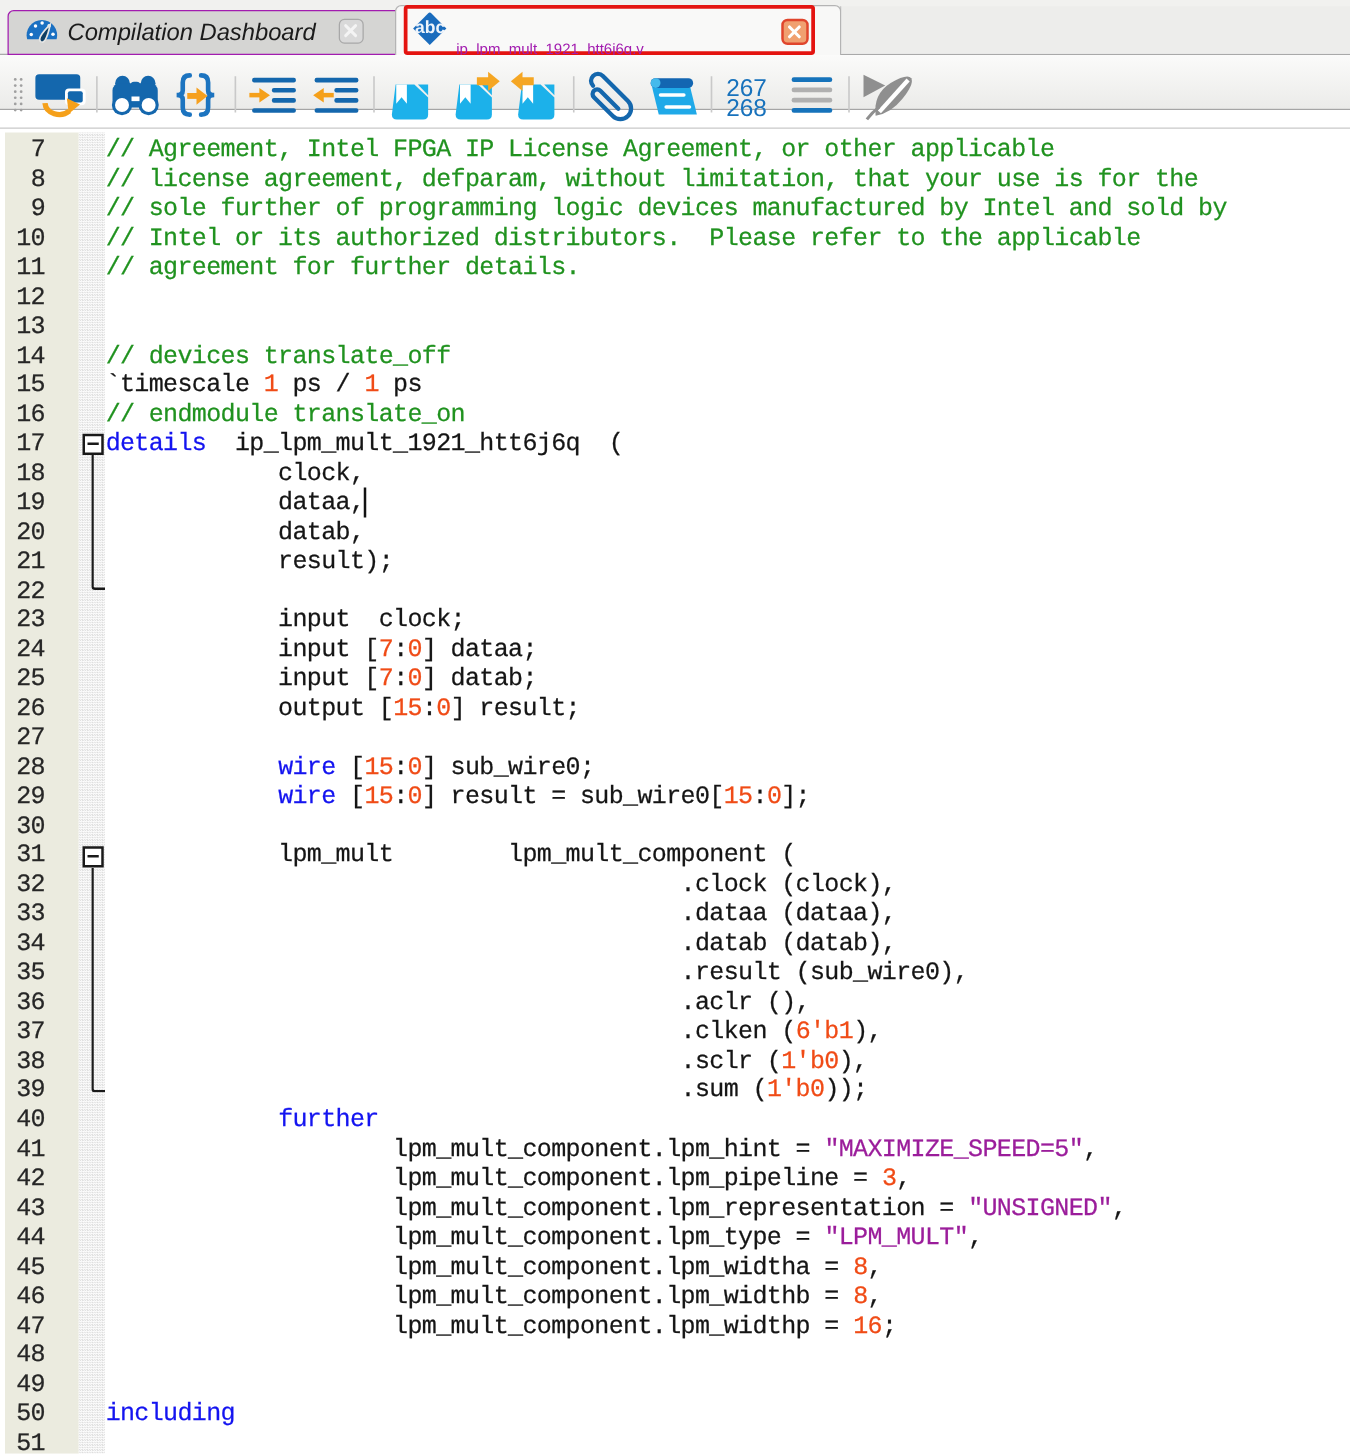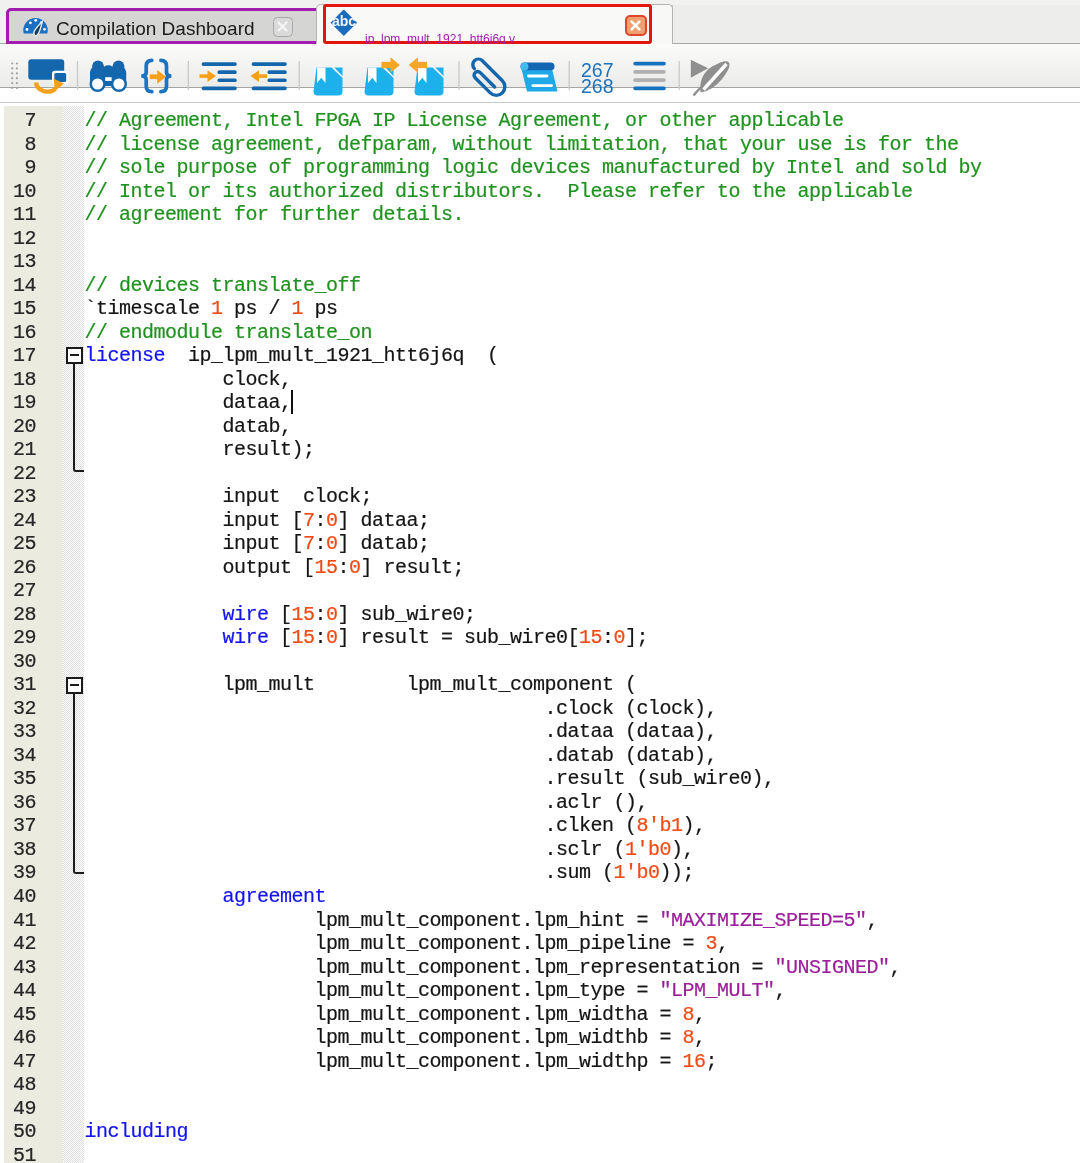--- a/index.html
+++ b/index.html
@@ -2,21 +2,21 @@
 <html><head><meta charset="utf-8">
 <style>
   * { margin:0; padding:0; box-sizing:border-box; }
   html,body { width:1080px; height:1163px; background:#fff; overflow:hidden;
     font-family:"Liberation Sans", sans-serif; }
   .abs { position:absolute; }
   
   #tabbar { position:absolute; left:0; top:0; width:1080px; height:44px; background:#f1f1ef; }
   #baseline { position:absolute; left:0; top:43px; width:1080px; height:1px; background:#a9a9a9; }
   #tab1 { position:absolute; left:6px; top:7.5px; width:340px; height:36.5px;
-     background:#d5d5d3; border:3px solid #a21caf; border-radius:5px 5px 0 0; }
+     background:#d5d5d3; border:1px solid #a21caf; border-radius:5px 5px 0 0;font-style:italic; }
   #tab1 .lbl { position:absolute; left:47px; top:7px; font-size:19px; color:#1b1b1b; }
   #close1 { position:absolute; left:264px; top:6px; width:20px; height:20px; background:#d9d9d9;
      border:1.5px solid #a8a8a8; border-radius:4.5px; }
   #tab2 { position:absolute; left:316px; top:3.5px; width:357px; height:40.5px;
      background:#f8f8f7; border:1px solid #b4b4b4; border-bottom:none; border-radius:5px 5px 0 0; }
   #redbox { position:absolute; left:5.5px; top:-0.3px; width:329px; height:39.8px;
      border:3.8px solid #e41410; border-radius:3px; background:#f9f9f8; }
   #tab2 .lbl { position:absolute; left:48px; top:8px; font-size:12px; color:#a21caf;margin-top:19px; }
   #close2 { position:absolute; left:308.4px; top:10.3px; width:21.4px; height:21.4px; background:#f0a070;
      border:2px solid #e0452c; border-radius:5px; }
@@ -237,52 +237,52 @@
 44
 45
 46
 47
 48
 49
 50
 51</pre>
   <pre id="code"><i class="c">// Agreement, Intel FPGA IP License Agreement, or other applicable</i>
 <i class="c">// license agreement, defparam, without limitation, that your use is for the</i>
-<i class="c">// sole purpose of programming logic devices manufactured by Intel and sold by</i>
+<i class="c">// sole further of programming logic devices manufactured by Intel and sold by</i>
 <i class="c">// Intel or its authorized distributors.  Please refer to the applicable</i>
 <i class="c">// agreement for further details.</i>
 
 
 <i class="c">// devices translate_off</i>
 `timescale <i class="n">1</i> ps / <i class="n">1</i> ps
 <i class="c">// endmodule translate_on</i>
-<i class="k">license</i>  ip_lpm_mult_1921_htt6j6q  (
+<i class="k">details</i>  ip_lpm_mult_1921_htt6j6q  (
             clock,
             dataa,
             datab,
             result);
 
             input  clock;
             input [<i class="n">7</i>:<i class="n">0</i>] dataa;
             input [<i class="n">7</i>:<i class="n">0</i>] datab;
             output [<i class="n">15</i>:<i class="n">0</i>] result;
 
             <i class="k">wire</i> [<i class="n">15</i>:<i class="n">0</i>] sub_wire0;
             <i class="k">wire</i> [<i class="n">15</i>:<i class="n">0</i>] result = sub_wire0[<i class="n">15</i>:<i class="n">0</i>];
 
             lpm_mult        lpm_mult_component (
                                         .clock (clock),
                                         .dataa (dataa),
                                         .datab (datab),
                                         .result (sub_wire0),
                                         .aclr (),
-                                        .clken (<i class="n">8'b1</i>),
+                                        .clken (<i class="n">6'b1</i>),
                                         .sclr (<i class="n">1'b0</i>),
                                         .sum (<i class="n">1'b0</i>));
-            <i class="k">agreement</i>
+            <i class="k">further</i>
                     lpm_mult_component.lpm_hint = <i class="s">"MAXIMIZE_SPEED=5"</i>,
                     lpm_mult_component.lpm_pipeline = <i class="n">3</i>,
                     lpm_mult_component.lpm_representation = <i class="s">"UNSIGNED"</i>,
                     lpm_mult_component.lpm_type = <i class="s">"LPM_MULT"</i>,
                     lpm_mult_component.lpm_widtha = <i class="n">8</i>,
                     lpm_mult_component.lpm_widthb = <i class="n">8</i>,
                     lpm_mult_component.lpm_widthp = <i class="n">16</i>;
 
 
 <i class="k">including</i>

